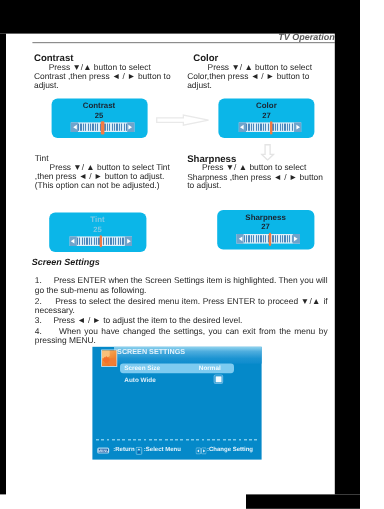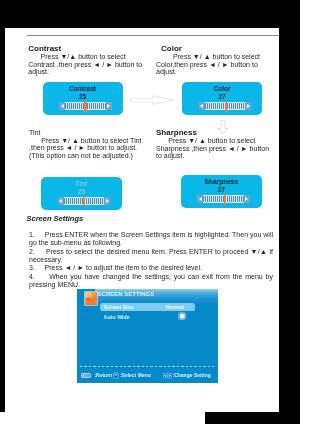--- a/index.html
+++ b/index.html
@@ -61,20 +61,21 @@
 #fico-ud{left:36.3px;top:1px;width:5.5px;height:7.5px;}
 #ftxt2{left:42.9px;top:1.8px;}
 #fico-lr{left:86px;top:1px;width:9.2px;height:7.5px;}
 #ftxt3{left:95.5px;top:1.8px;}
 </style>
 </head>
 <body>
 
 <div class="page">
   <div class="hdr-line"></div>
+  <div class="hdr-title">TV Operation</div>
 
   <div class="col" id="sec-contrast" style="left:23.3px;top:17px;width:120px;">
     <div class="hd">Contrast</div>
     <div class="ind">Press ▼/▲ button to select</div>
     <div>Contrast ,then press ◄ / ► button to</div>
     <div>adjust.</div>
   </div>
 
   <div class="col" id="sec-color" style="left:151px;top:17px;width:124px;">
     <div class="hd" style="padding-left:5px;">Color</div>

